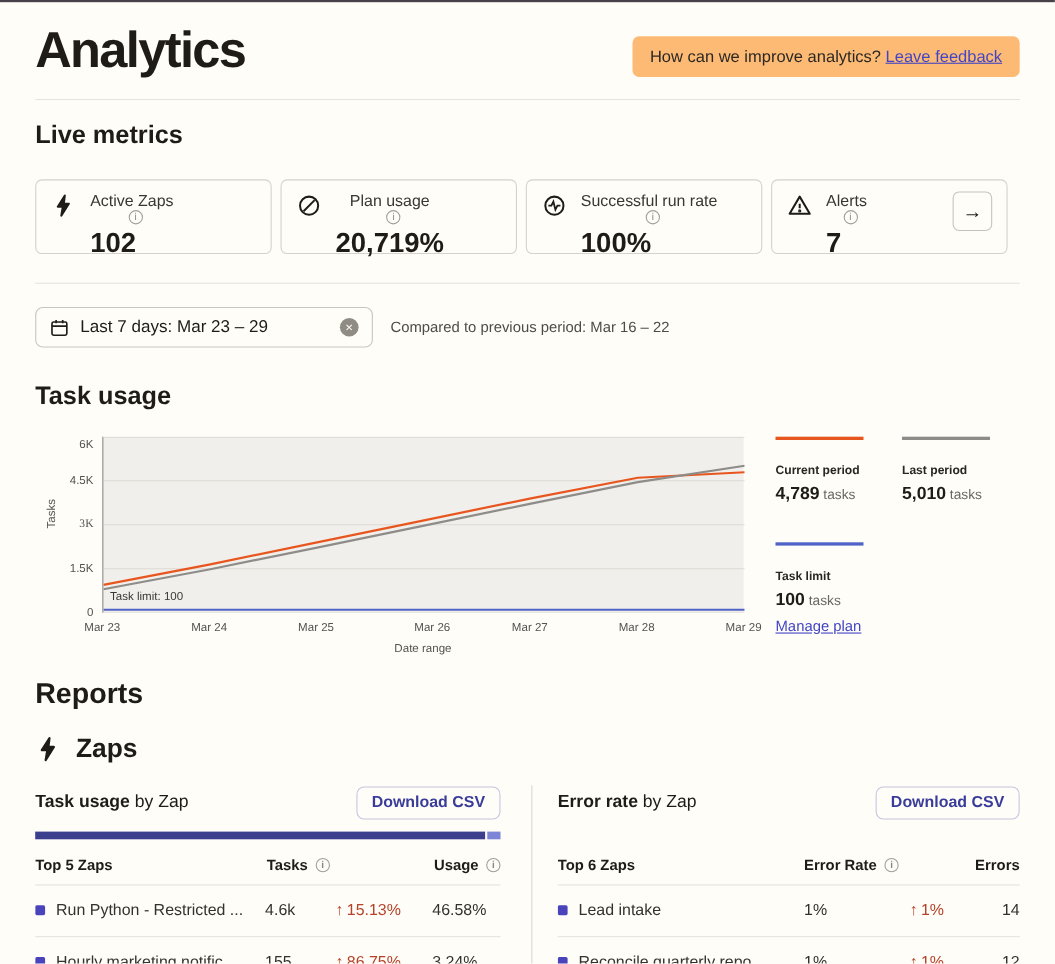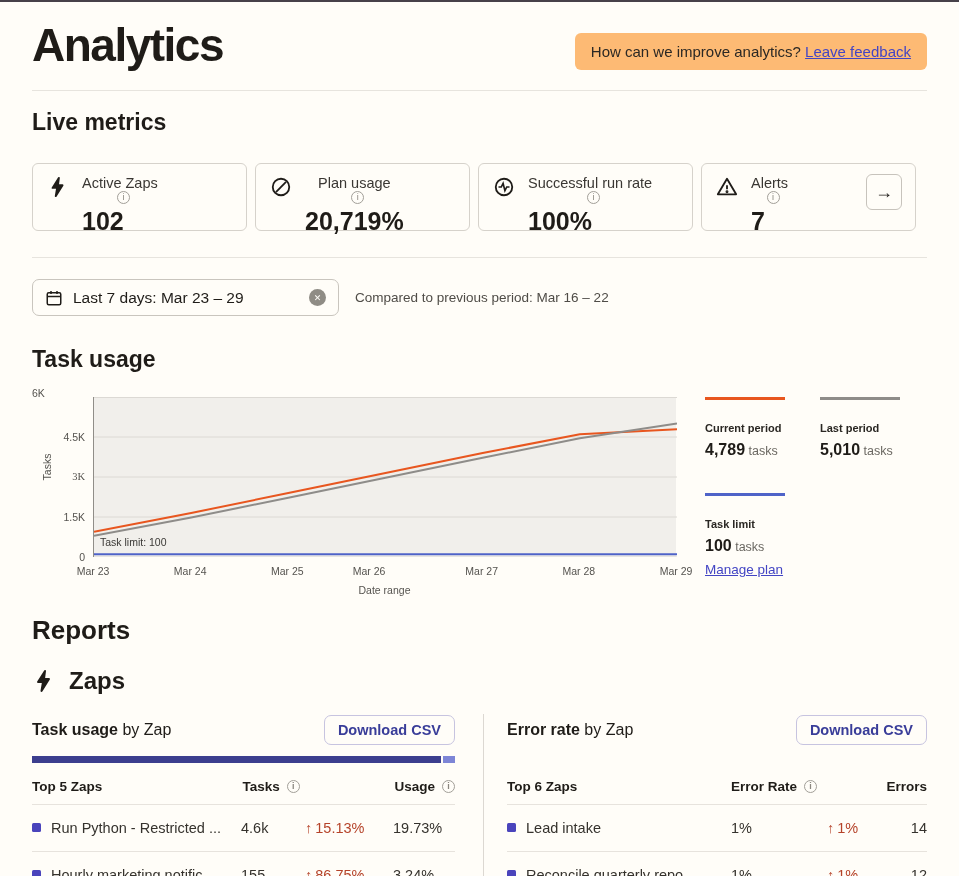--- a/index.html
+++ b/index.html
@@ -192,31 +192,31 @@
           <line x1="0" x2="583" y1="80" y2="80" stroke="#dcd9d4" stroke-width="1"></line>
           <line x1="0" x2="583" y1="40" y2="40" stroke="#dcd9d4" stroke-width="1"></line>
           <line x1="0" x2="583" y1="0.5" y2="0.5" stroke="#dcd9d4" stroke-width="1"></line>
           <polyline points="0.0,134.7 97.2,116.0 194.3,96.0 291.5,76.0 388.7,56.0 485.8,37.3 583.0,32.3" fill="none" stroke="#e8561f" stroke-width="2"></polyline>
           <polyline points="0.0,138.7 97.2,120.5 194.3,100.8 291.5,80.8 388.7,60.8 485.8,41.3 583.0,26.4" fill="none" stroke="#8e8c89" stroke-width="2"></polyline>
           <polyline points="0.0,157.3 97.2,157.3 194.3,157.3 291.5,157.3 388.7,157.3 485.8,157.3 583.0,157.3" fill="none" stroke="#4f63c8" stroke-width="2"></polyline>
         </svg>
       <div class="limit-note">Task limit: 100</div>
     </div>
     <div id="ylabs">
-        <span class="ylab" style="left: 0px; width: 53px; top: 6px;">6K</span>
+        <span class="ylab" style="left: 0px; width: 53px; text-align: right; top: 17px;">6K</span>
         <span class="ylab" style="left: 0px; width: 53px; text-align: right; top: 50px;">4.5K</span>
         <span class="ylab" style="left: 0px; width: 53px; text-align: right; top: 90px; font-family: Liberation Serif, serif;">3K</span>
         <span class="ylab" style="left: 0px; width: 53px; text-align: right; top: 130px;">1.5K</span>
         <span class="ylab" style="left: 0px; width: 53px; text-align: right; top: 170px;">0</span>
       </div>
     <div id="xlabs">
         <span class="xlab" style="left: 61px; top: 184px; transform: translateX(-50%);">Mar 23</span>
         <span class="xlab" style="left: 158.167px; top: 184px; transform: translateX(-50%);">Mar 24</span>
         <span class="xlab" style="left: 255.333px; top: 184px; transform: translateX(-50%);">Mar 25</span>
-        <span class="xlab" style="left: 337px; top: 184px; transform: translateX(-50%);">Mar 26</span>
+        <span class="xlab" style="left: 361px; top: 184px; transform: translateX(-50%);">Mar 26</span>
         <span class="xlab" style="left: 449.667px; top: 184px; transform: translateX(-50%);">Mar 27</span>
         <span class="xlab" style="left: 546.833px; top: 184px; transform: translateX(-50%);">Mar 28</span>
         <span class="xlab" style="left: 644px; top: 184px; transform: translateX(-50%);">Mar 29</span>
       </div>
     <div class="axis-x-title">Date range</div>
 
     <div class="lg lg-cur">
       <div class="lg-bar orange"></div>
       <div class="lg-label">Current period</div>
       <div class="lg-val"><span>4,789</span><span class="unit"> tasks</span></div>
@@ -265,21 +265,21 @@
               <span class="info">i</span>
             </div>
         </div>
         <div class="trow">
           <div class="c-name">
               <span class="bullet"></span>
               <span>Run Python - Restricted ...</span>
             </div>
           <div class="c-tasks">4.6k</div>
           <div class="c-chg"><span class="up">↑</span><span>15.13%</span></div>
-          <div class="c-usage">19.73%</div>
+          <div class="c-usage">46.58%</div>
         </div>
         <div class="trow">
           <div class="c-name">
               <span class="bullet"></span>
               <span>Hourly marketing notific...</span>
             </div>
           <div class="c-tasks">155</div>
           <div class="c-chg"><span class="up">↑</span><span>86.75%</span></div>
           <div class="c-usage">3.24%</div>
         </div>

